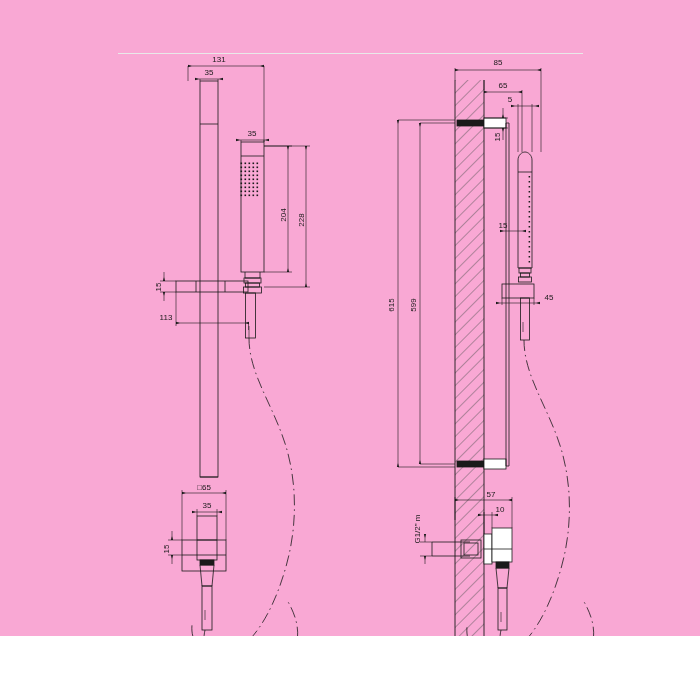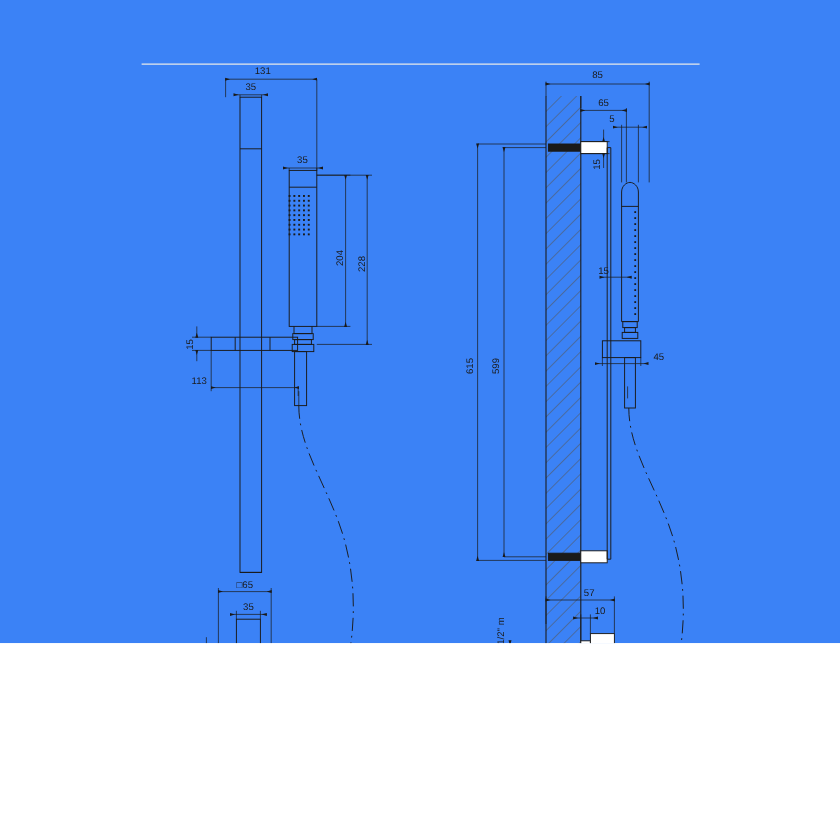--- a/index.html
+++ b/index.html
@@ -3,22 +3,22 @@
 <meta charset="utf-8">
 <style>
   html, body {
     margin: 0;
     padding: 0;
     background: #ffffff;
   }
   #sheet {
     position: relative;
     width: 700px;
-    height: 536px;
-    background: #3b82f6;
+    height: 636px;
+    background: #f9a8d4;
     font-family: "Liberation Sans", sans-serif;
     overflow: hidden;
   }
   #sheet svg {
     display: block;
   }
   .dimtext {
     font-family: "Liberation Sans", sans-serif;
     font-size: 8px;
     fill: #1a1a1a;

